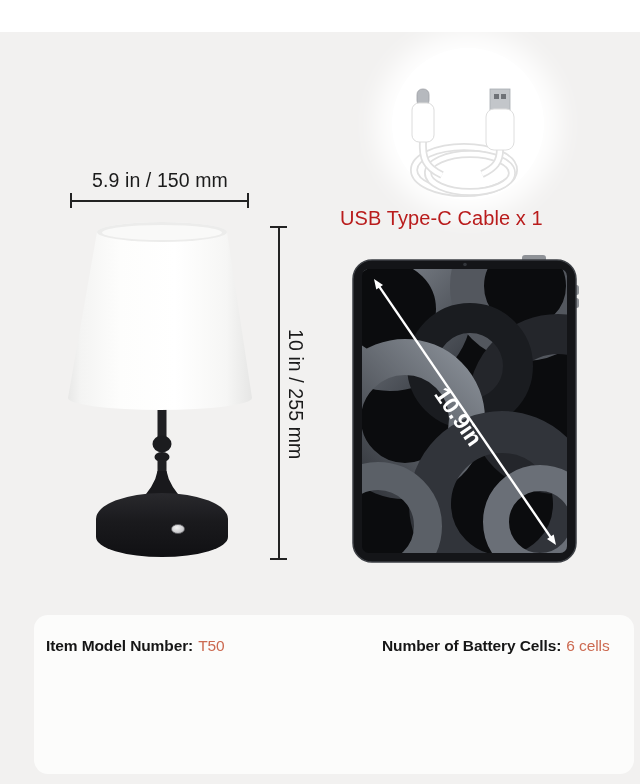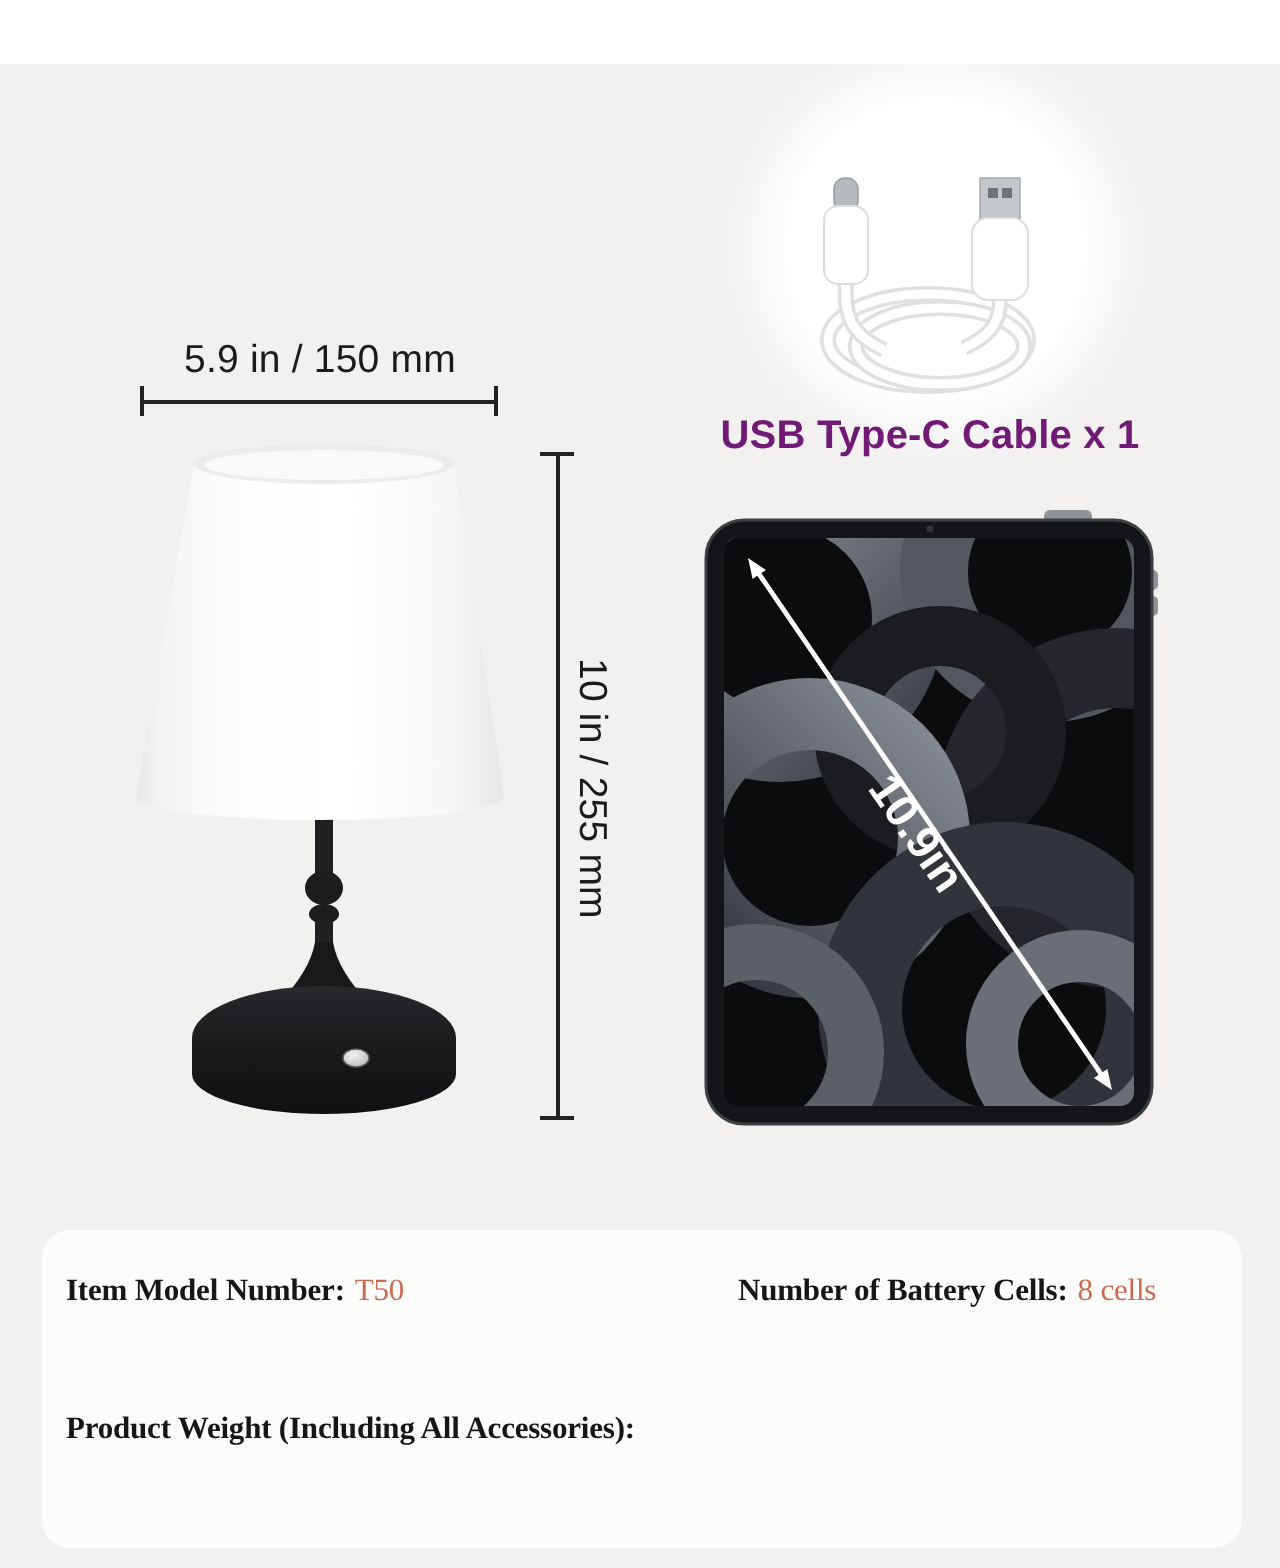--- a/index.html
+++ b/index.html
@@ -40,30 +40,30 @@
     left:284px; top:196px; height:332px;
     writing-mode:vertical-rl; text-align:center; white-space:nowrap;
   }
 
   
   .usb-circle{
     left:392px; top:16px; width:152px; height:152px; border-radius:50%;
     background:#ffffff; box-shadow:0 0 26px 16px rgba(255,255,255,0.95);
   }
   .cable-label{
-    left:340px; top:175px; width:250px; text-align:center;
-    font-size:20px; color:#701a75; font-weight:700; letter-spacing:0.1px;
+    left:340px; top:175px; width:250px; 
+    font-size:20px; color:#b91c1c; font-weight:400; letter-spacing:0.1px;
   }
 
   
   .spec-card{
-    left:21px; top:583px; width:600px; height:159px;
+    left:34px; top:583px; width:600px; height:159px;
     background:var(--c-card); border-radius:14px;
     padding:21px 12px 0 12px;
-    display:grid; grid-template-columns:336px 1fr;font-family:Liberation Serif, serif;
+    display:grid; grid-template-columns:336px 1fr;
   }
   .spec-cell{
     font-size:15.5px; line-height:20px; letter-spacing:-0.1px;
     margin-bottom:19px; color:var(--c-text);
   }
   .spec-cell .lbl{ font-weight:700; }
   .spec-cell .val{ color:var(--c-accent); font-weight:400; margin-left:5px; }
   .spec-cell.block .val{ display:block; margin-left:0; }
 </style>
 </head>
@@ -185,20 +185,20 @@
       <polygon points="206,291 203.7,280.5 197,285" fill="#ffffff"></polygon>
     </g>
     <text x="102" y="167" transform="rotate(55.5 102 167)" text-anchor="middle" font-size="23" font-weight="bold" fill="#ffffff" font-family="Liberation Sans, sans-serif">10.9in</text>
   </svg>
 
   <div class="abs spec-card">
     <p class="spec-cell">
       <span class="lbl">Item Model Number:</span><span class="val">T50</span>
     </p>
     <p class="spec-cell">
-      <span class="lbl">Number of Battery Cells:</span><span class="val">8 cells</span>
+      <span class="lbl">Number of Battery Cells:</span><span class="val">6 cells</span>
     </p>
     <p class="spec-cell block">
-      <span class="lbl">Product Weight (Including All Accessories):</span>
+      
     </p>
   </div>
 
 </div>
 
 </body></html>

